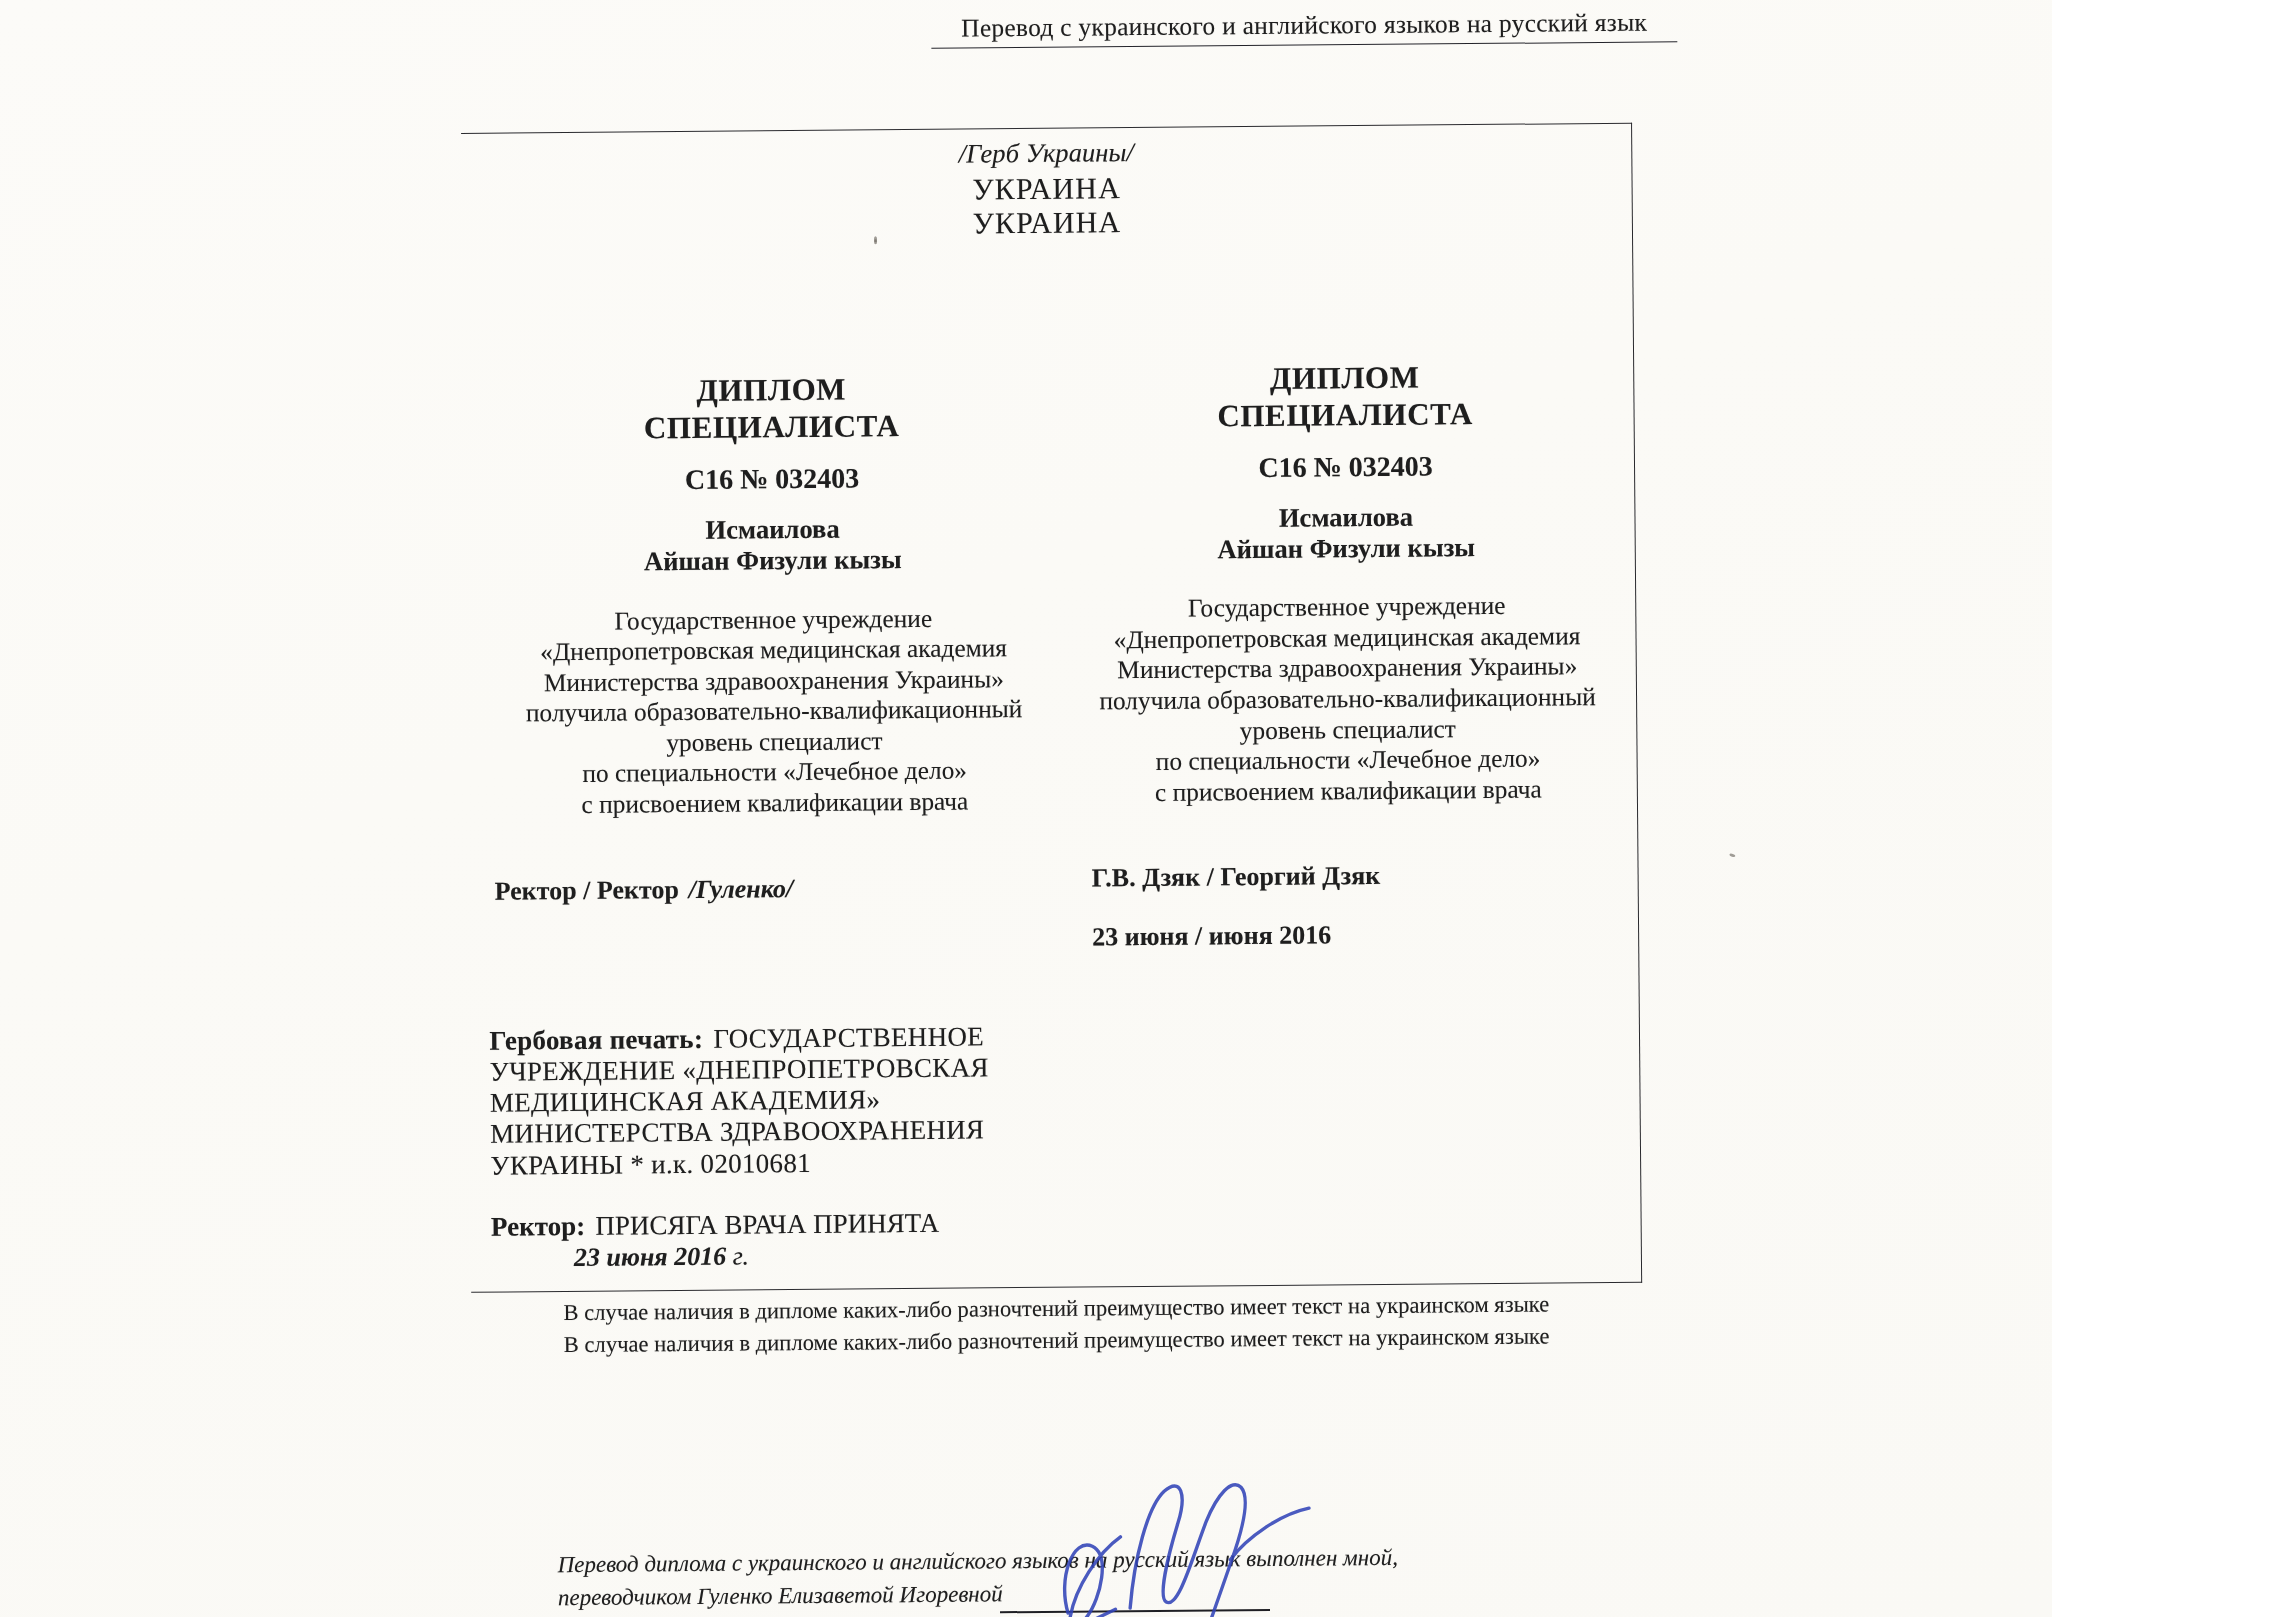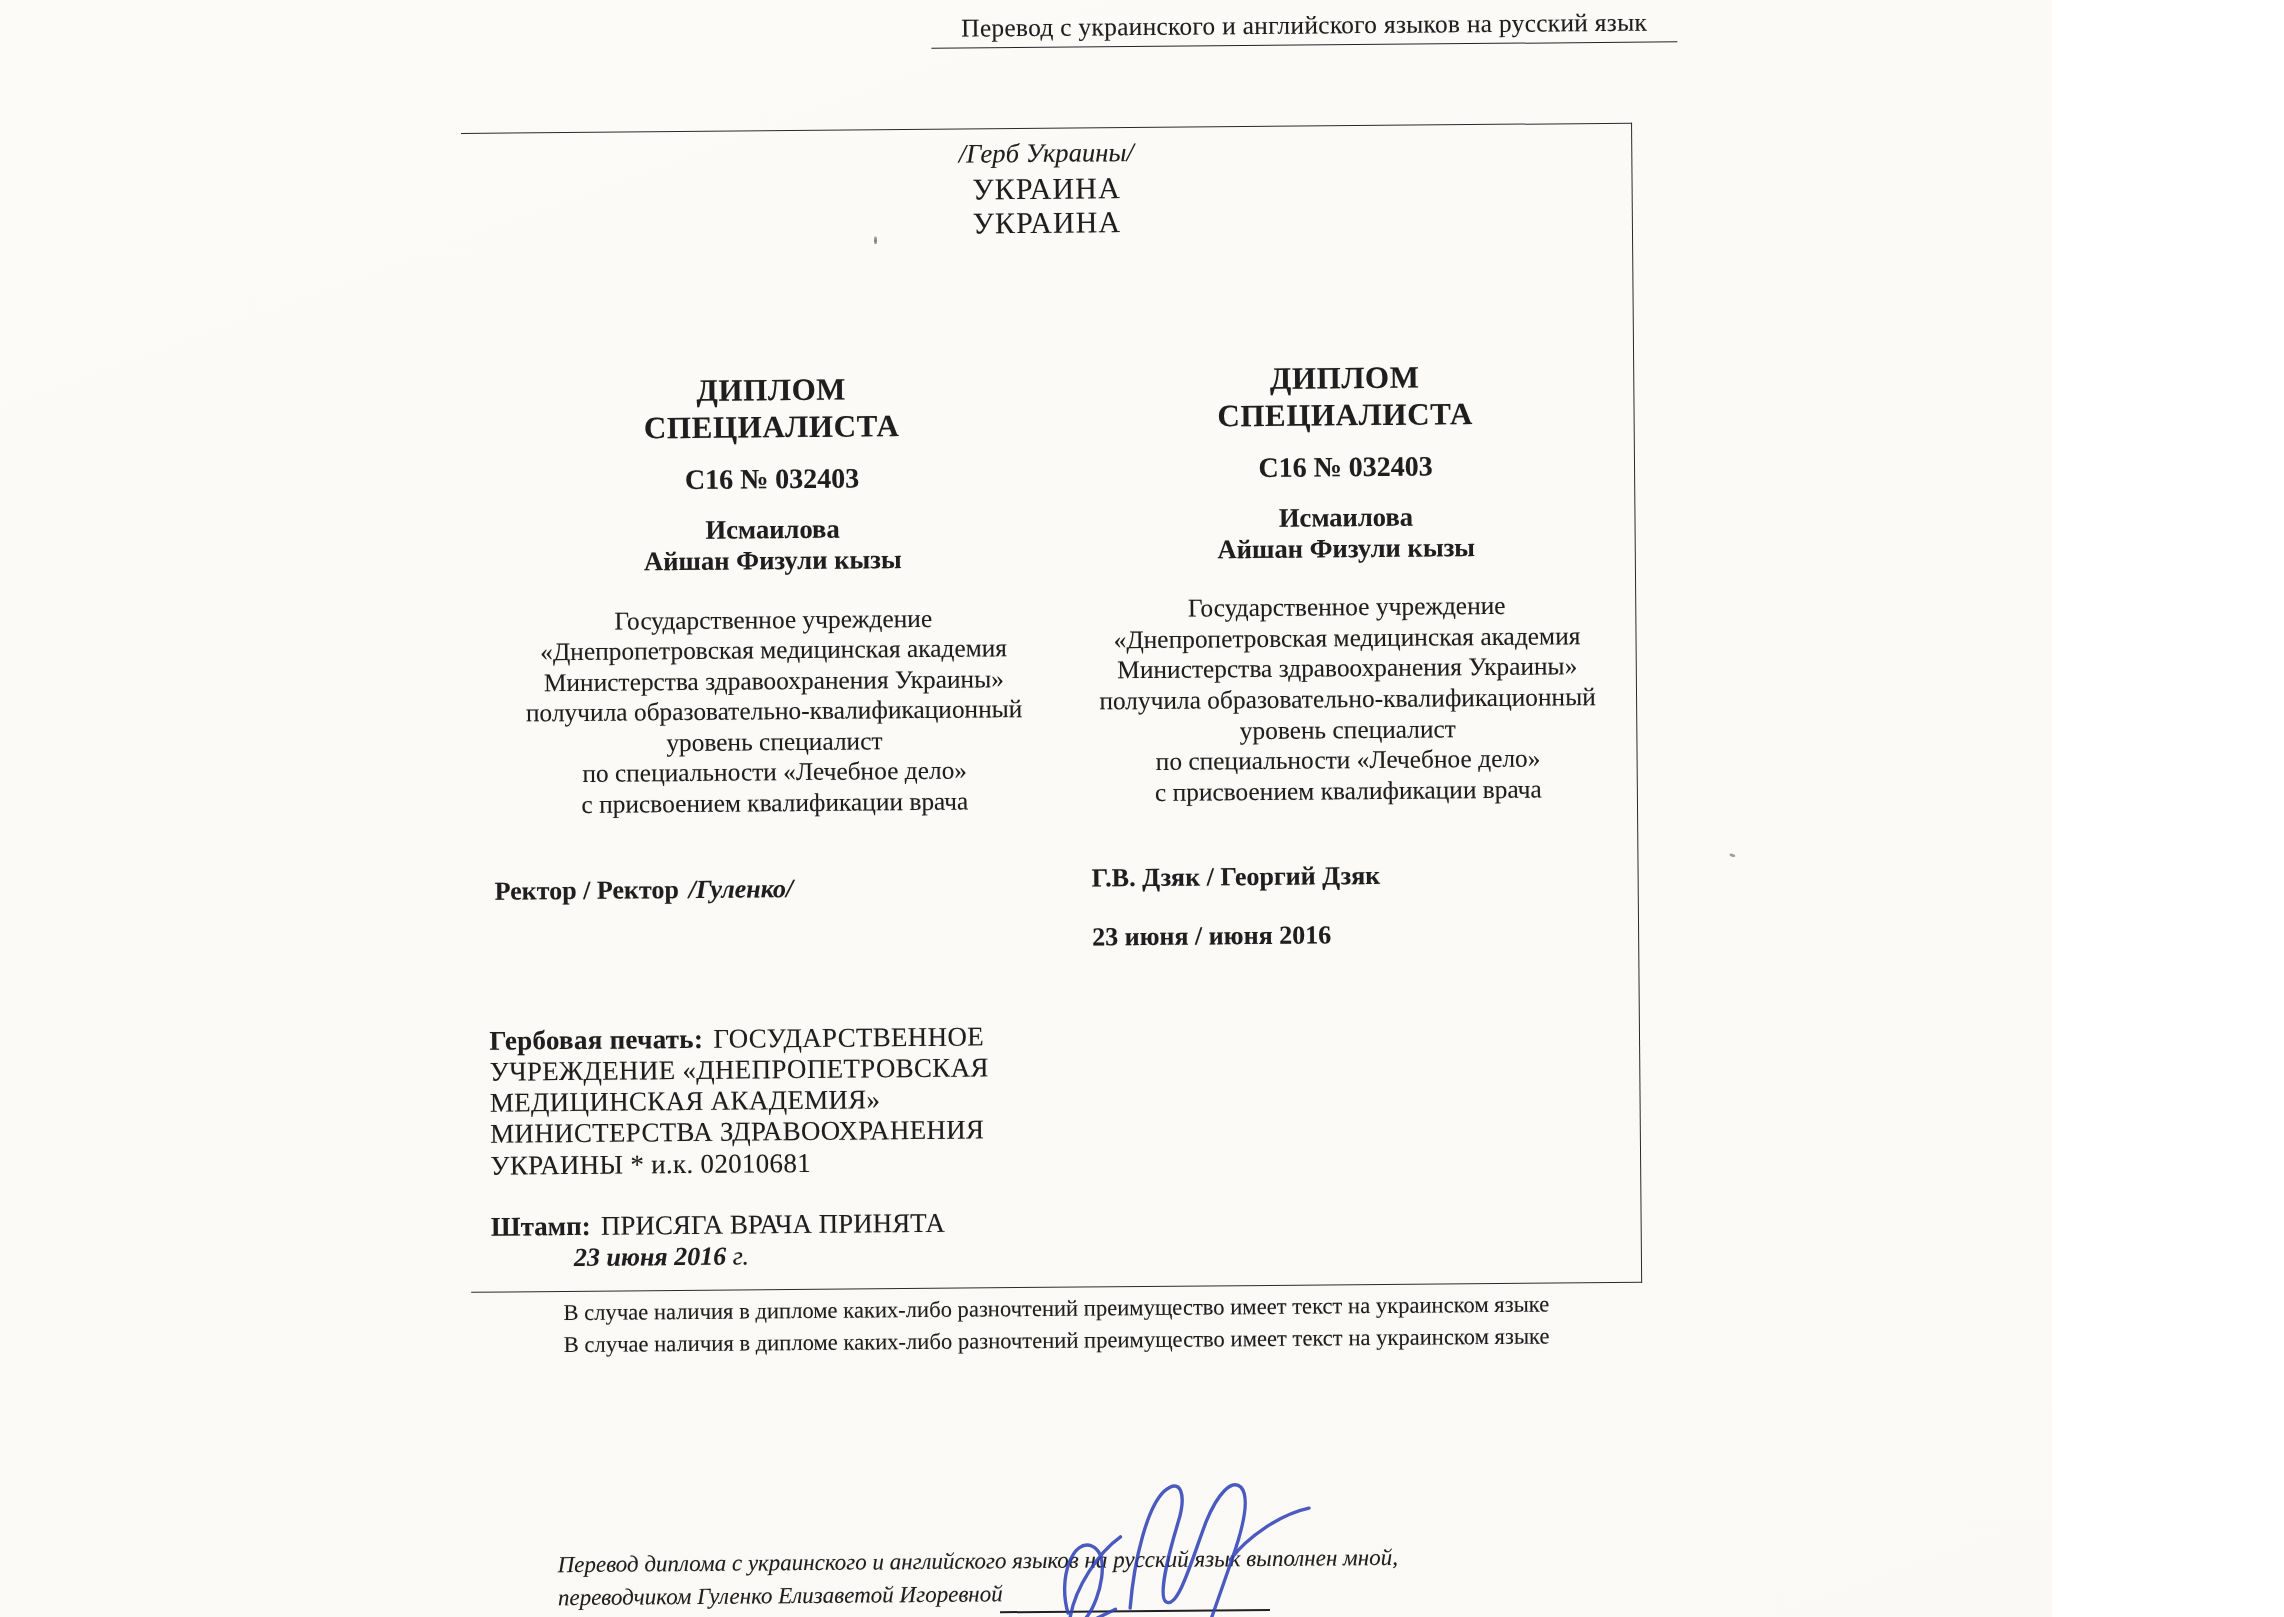--- a/index.html
+++ b/index.html
@@ -95,21 +95,21 @@
 
       <div class="abs scan-text sealline" style="left:20.4px;top:892px;">
         <span class="seal-label gap">Гербовая печать:</span><span>ГОСУДАРСТВЕННОЕ</span>
       </div>
       <div class="abs scan-text sealline" style="left:20.4px;top:923px;">УЧРЕЖДЕНИЕ «ДНЕПРОПЕТРОВСКАЯ</div>
       <div class="abs scan-text sealline" style="left:20.4px;top:954px;">МЕДИЦИНСКАЯ АКАДЕМИЯ»</div>
       <div class="abs scan-text sealline" style="left:20.4px;top:985px;">МИНИСТЕРСТВА ЗДРАВООХРАНЕНИЯ</div>
       <div class="abs scan-text sealline" style="left:20.4px;top:1017px;">УКРАИНЫ * и.к. 02010681</div>
 
       <div class="abs scan-text stampline" style="left:20.4px;top:1078px;">
-        <span class="stamp-label gap">Штамп:</span><span>ПРИСЯГА ВРАЧА ПРИНЯТА</span>
+        <span class="stamp-label gap">Ректор:</span><span>ПРИСЯГА ВРАЧА ПРИНЯТА</span>
       </div>
       <div class="abs scan-text stampdate" style="left:103px;top:1110px;">
         <b>23 июня 2016</b><span> г.</span>
       </div>
 
       <div class="abs scan-text dtitle center colR" style="top:234px;">ДИПЛОМ</div>
       <div class="abs scan-text dtitle center colR" style="top:271px;">СПЕЦИАЛИСТА</div>
       <div class="abs scan-text serial center colR" style="top:325px;">С16 № 032403</div>
       <div class="abs scan-text pname center colR" style="top:376px;">Исмаилова</div>
       <div class="abs scan-text pname center colR" style="top:407px;">Айшан Физули кызы</div>

